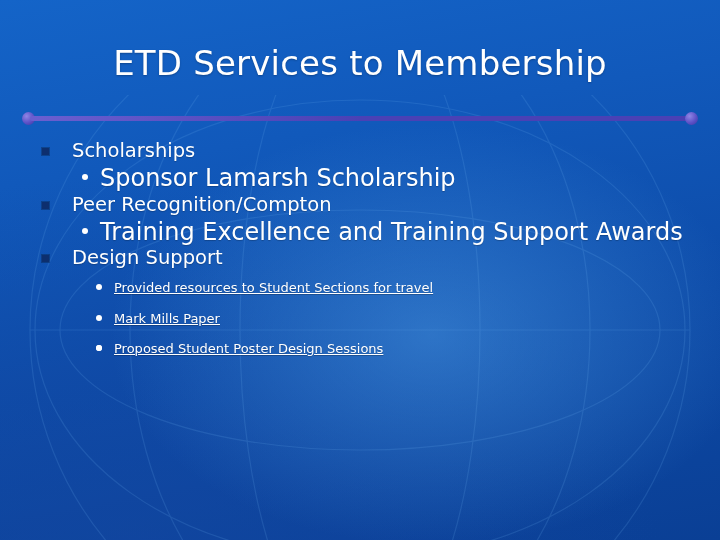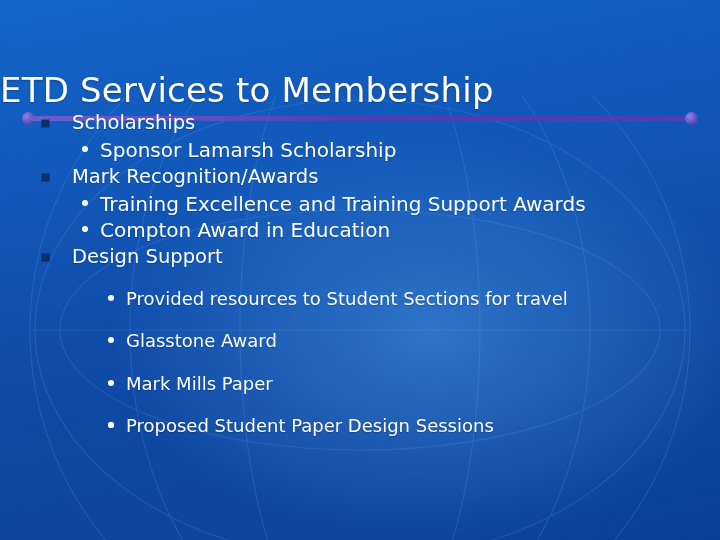--- a/index.html
+++ b/index.html
@@ -30,27 +30,27 @@
     width: 800px;
     height: 470px;
     opacity: 0.30;
     pointer-events: none;
   }
   .title {
     position: absolute;
     left: 0;
     right: 0;
     top: 42px;
+    text-align: center;
     color: #ffffff;
     font-size: 34px;
     line-height: 42px;
     letter-spacing: 0.2px;
     font-weight: 400;
     text-shadow: 0 1px 2px rgba(0,0,0,0.25);
-    margin-top: 27px;
   }
   .divider {
     position: absolute;
     left: 22px;
     top: 112px;
     width: 676px;
     height: 12px;
   }
   .divider .bar {
     position: absolute;
@@ -68,21 +68,21 @@
     height: 13px;
     border-radius: 50%;
     background: radial-gradient(circle at 35% 32%, #8f86e6 0%, #5c51c6 55%, #3d349e 100%);
   }
   .divider .cap.left { left: 0; }
   .divider .cap.right { right: 0; }
 
   .body {
     position: absolute;
     left: 38px;
-    top: 110px;
+    top: 138px;
     width: 650px;
     color: #ffffff;
   }
   .lvl1 {
     position: relative;
     padding-left: 34px;
     font-size: 19.5px;
     line-height: 26px;
     margin: 0 0 1px 0;
     text-shadow: 0 1px 1px rgba(0,0,0,0.22);
@@ -92,41 +92,42 @@
     left: 4px;
     top: 10px;
     width: 7px;
     height: 7px;
     background: #0d2f6e;
     box-shadow: 0 0 0 1px rgba(0,0,0,0.25);
   }
   .lvl2 {
     position: relative;
     padding-left: 62px;
-    font-size: 20px;
+    font-size: 24px;
     line-height: 26.5px;
     margin: 0;
     text-shadow: 0 1px 1px rgba(0,0,0,0.22);
   }
   .lvl2 > .dot {
     position: absolute;
     left: 44px;
     top: 9px;
     width: 6px;
     height: 6px;
     border-radius: 50%;
     background: #ffffff;
   }
   .lvl3 {
     position: relative;
     padding-left: 72px;
-    font-size: 18px;
+    font-size: 13px;
     line-height: 26.5px;
-    margin: 16px;
+    margin: 4px;
     text-shadow: 0 1px 1px rgba(0,0,0,0.22);
+    text-decoration: underline;
   }
   .lvl3 > .dot {
     position: absolute;
     left: 54px;
     top: 9px;
     width: 6px;
     height: 6px;
     border-radius: 50%;
     background: #ffffff;
   }
@@ -164,49 +165,41 @@
       <span class="sq"></span>
       <span>Scholarships</span>
     </p>
     <p class="lvl2">
       <span class="dot"></span>
       <span>Sponsor Lamarsh Scholarship</span>
     </p>
 
     <p class="lvl1">
       <span class="sq"></span>
-      <span>Mark Recognition/Awards</span>
+      <span>Peer Recognition/Compton</span>
     </p>
     <p class="lvl2">
       <span class="dot"></span>
       <span>Training Excellence and Training Support Awards</span>
-    </p>
-    <p class="lvl2">
-      <span class="dot"></span>
-      <span>Compton Award in Education</span>
     </p>
 
     <p class="lvl1">
       <span class="sq"></span>
       <span>Design Support</span>
     </p>
     <p class="lvl3">
       <span class="dot"></span>
       <span>Provided resources to Student Sections for travel</span>
     </p>
     <p class="lvl3">
       <span class="dot"></span>
-      <span>Glasstone Award</span>
-    </p>
-    <p class="lvl3">
-      <span class="dot"></span>
       <span>Mark Mills Paper</span>
     </p>
     <p class="lvl3">
       <span class="dot"></span>
     </p>
     <p class="lvl3">
       <span class="dot"></span>
-      <span>Proposed Student Paper Design Sessions</span>
+      <span>Proposed Student Poster Design Sessions</span>
     </p>
 
   </div>
 </div>
 
 </body></html>

